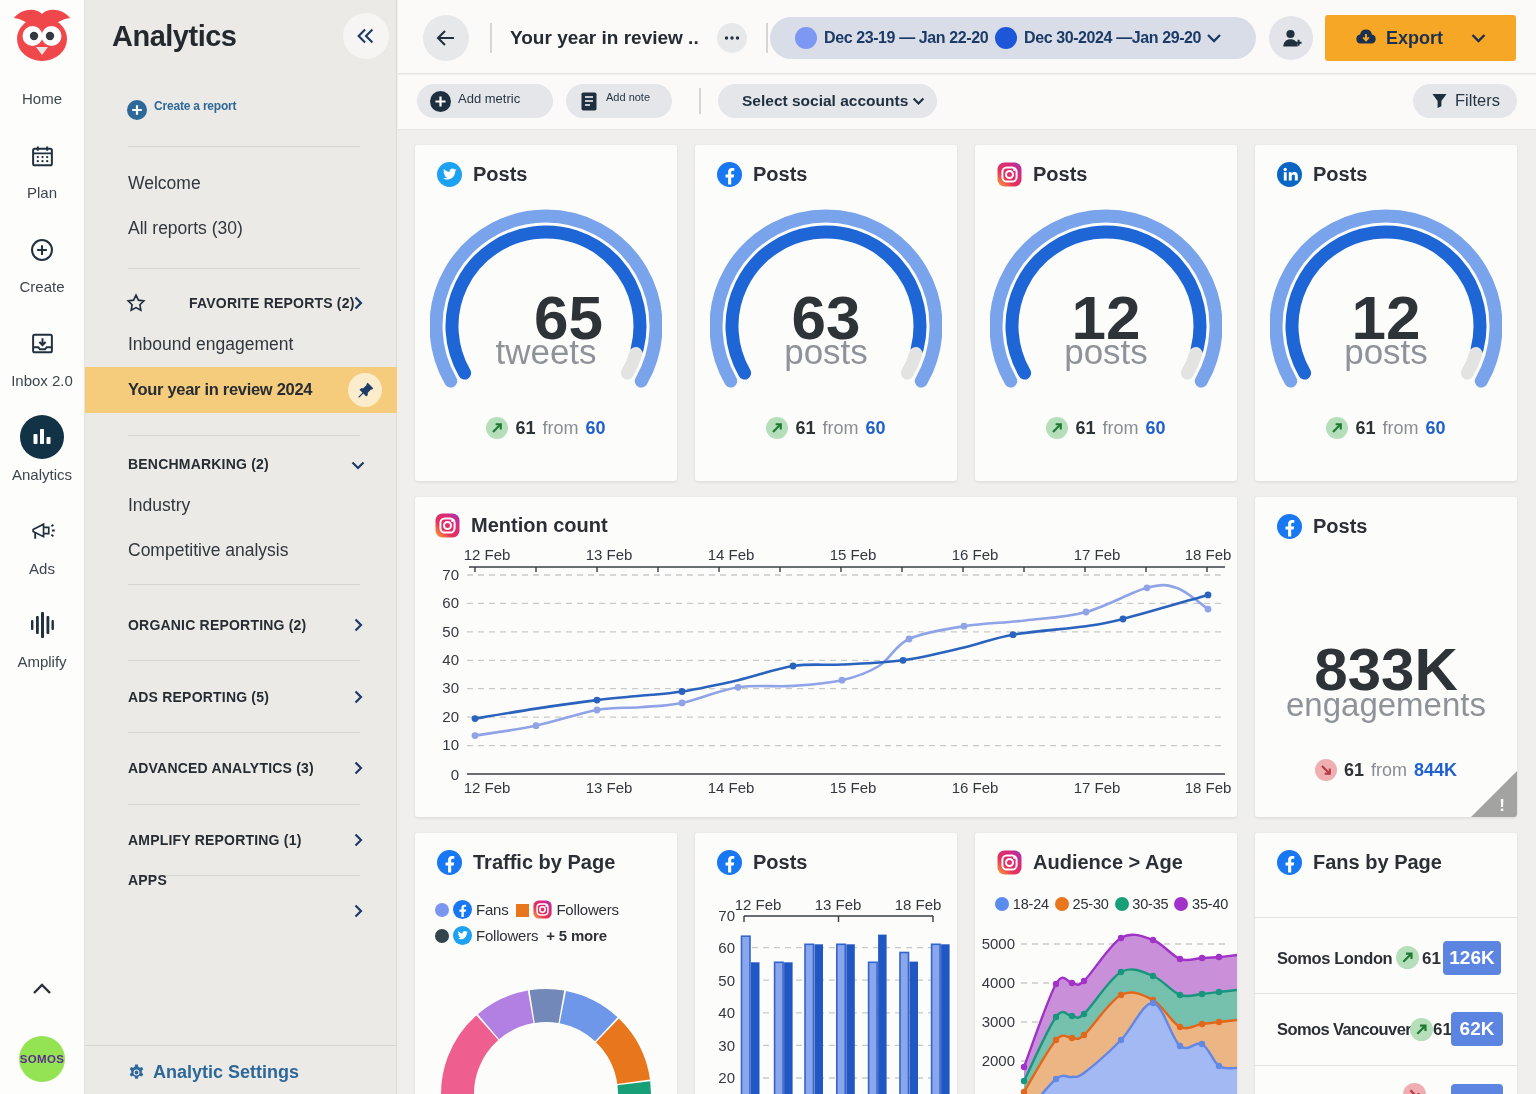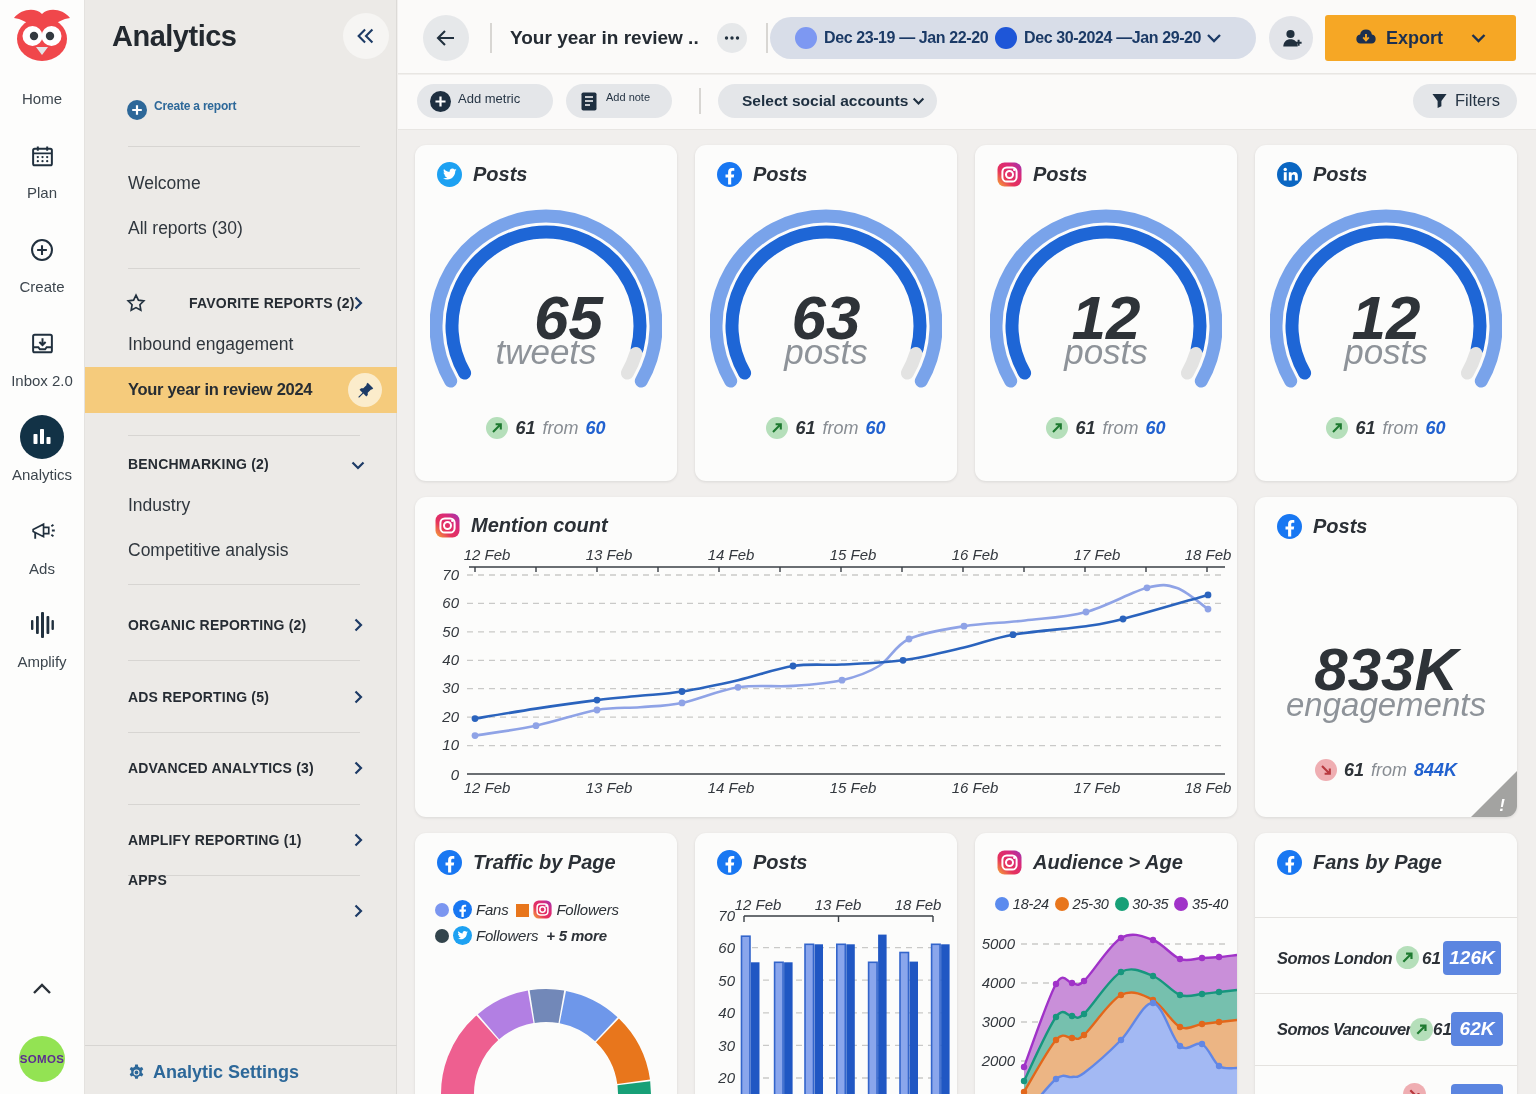--- a/index.html
+++ b/index.html
@@ -17,21 +17,21 @@
 .sb-head2 { position:absolute; left:43px; white-space:nowrap; font-size:14px; font-weight:bold; color:#262c33; letter-spacing:0.2px; }
 .sb-div { position:absolute; left:43px; width:232px; height:1px; background:#d7d5d2; }
 .sb-chev { position:absolute; left:265px; width:16px; height:16px; }
 .hlrow { position:absolute; left:0px; top:367px; width:312px; height:46px; background:#f5cb7c; }
 
 .main { position:absolute; left:398px; top:0; right:0; height:1094px; }
 .topbar { position:absolute; left:0; top:0; right:0; height:74px; background:#fbfaf9; border-bottom:1px solid #e8e6e3; }
 .toolbar { position:absolute; left:0; top:75px; right:0; height:55px; background:#fbfaf9; border-bottom:1px solid #e8e6e3; }
 .content { position:absolute; left:0; top:131px; right:0; bottom:0; background:#f1efed; }
 .pill { position:absolute; background:#e4e6e9; border-radius:17px; display:flex; align-items:center; color:#223344; font-size:16px; }
-.card { position:absolute; background:#fcfcfb; border-radius:11px; box-shadow:0 1px 3px rgba(20,20,20,.10); overflow:hidden;font-style:italic; }
+.card { position:absolute; background:#fcfcfb; border-radius:3px; box-shadow:0 1px 3px rgba(20,20,20,.10); overflow:hidden; }
 .chead { position:absolute; left:22px; top:17px; display:flex; align-items:center; gap:11px; font-weight:bold; font-size:20px; color:#2b3036; }
 .gnum { position:absolute; left:0; right:0; text-align:center; font-weight:bold; color:#2e3338; font-size:62px; }
 .gsub { position:absolute; left:0; right:0; text-align:center; color:#8e9399; font-size:35px; }
 .trend { position:absolute; left:0; right:0; display:flex; justify-content:center; align-items:center; gap:7px; font-size:18px; color:#2e3338; }
 .trend b { font-weight:bold; }
 .trend .fr { color:#888d93; }
 .trend .to { color:#2161cf; font-weight:bold; }
 .tick { stroke:#3a3f45; stroke-width:1.4; }
 .axlbl { font-size:15px; fill:#33383e; font-family:"Liberation Sans",sans-serif; }
 .grid { stroke:#c9c9c8; stroke-width:1.3; stroke-dasharray:6 5; }

